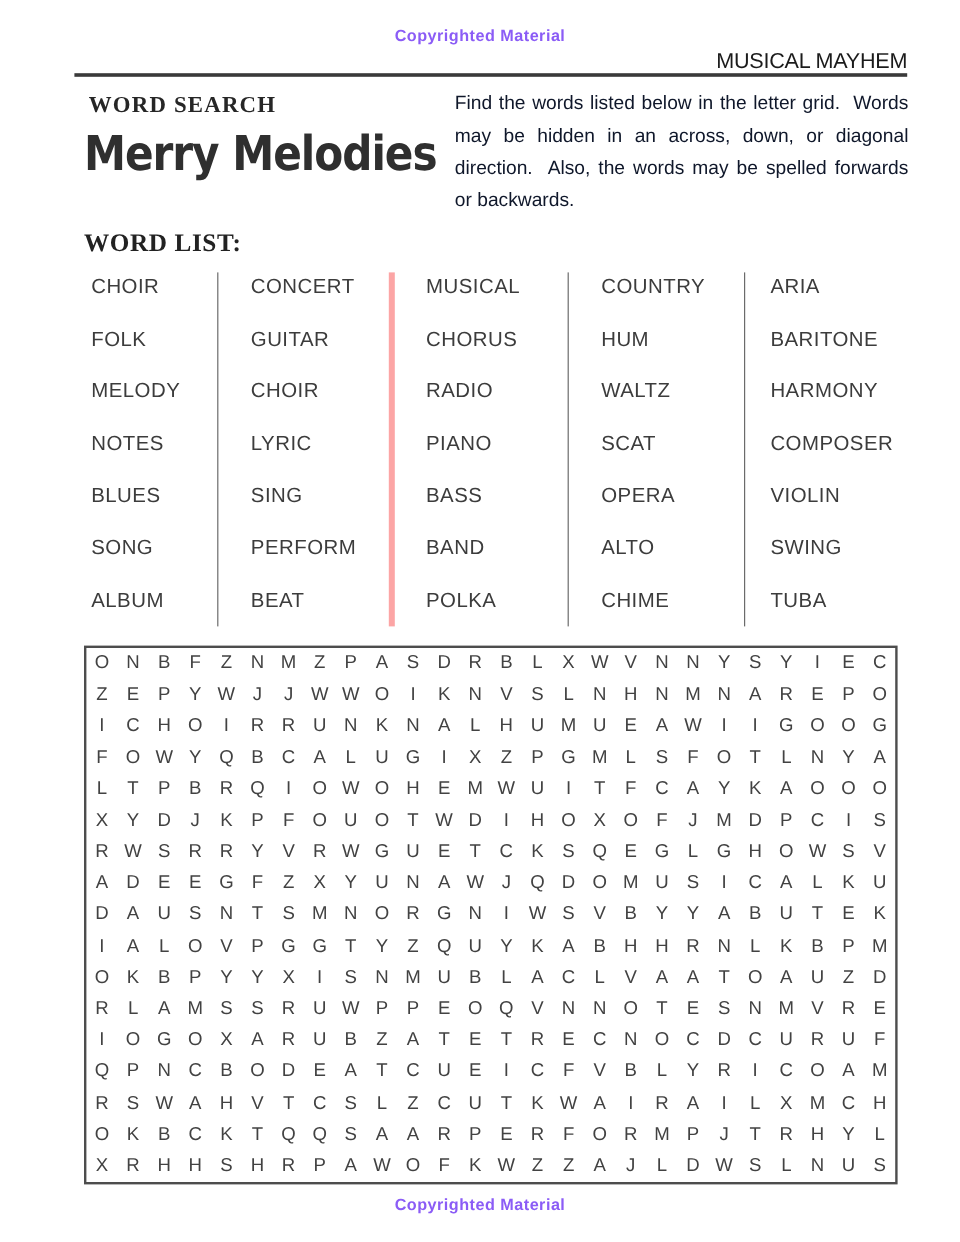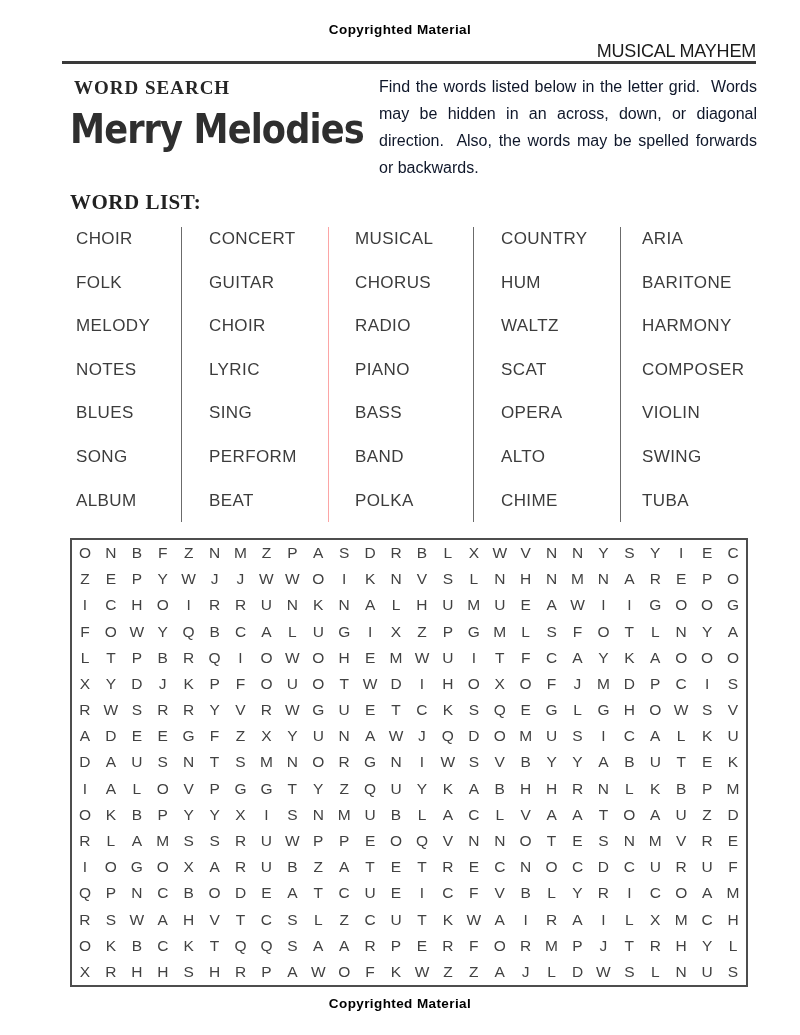--- a/index.html
+++ b/index.html
@@ -3,21 +3,21 @@
 <meta charset="utf-8">
 <style>
   * { margin:0; padding:0; box-sizing:border-box; }
   html,body { width:800px; height:1035px; background:#ffffff; overflow:hidden; }
   .page {
     position:relative; width:800px; height:1035px; background:#ffffff;
     font-family:"Liberation Sans", sans-serif; color:#2e2e2e;
   }
   .copyright {
     position:absolute; left:0; width:800px; text-align:center;
-    font-size:13.5px; font-weight:700; letter-spacing:.4px; color:#000000;
+    font-size:13.5px; font-weight:700; letter-spacing:.4px; color:#8b5cf6;
   }
   .copyright.top { top:22px; }
   .copyright.bottom { top:996px; }
   .book-title {
     position:absolute; top:41px; right:44px;
     font-size:18px; font-weight:400; letter-spacing:-.2px; color:#1b1b1b;
   }
   .header-rule {
     position:absolute; top:61px; left:62px; width:694px; height:3px;
     background:#3a3a3a;
@@ -42,21 +42,21 @@
     position:absolute; top:190px; left:70px;
     font-family:"Liberation Serif", serif; font-weight:700;
     font-size:21px; letter-spacing:.5px; color:#222222;
   }
   .wordlist {
     position:absolute; top:227px; left:70px; width:688px; height:295px;
     display:flex;
   }
   .word-col { height:295px; padding-top:2px; }
   .word-col:nth-child(1){ width:112px; padding-left:6px;  border-right:1px solid #6b6b6b; }
-  .word-col:nth-child(2){ width:147px; padding-left:27px; border-right:1px solid #fca5a5; }
+  .word-col:nth-child(2){ width:147px; padding-left:27px; border-right:5px solid #fca5a5; }
   .word-col:nth-child(3){ width:145px; padding-left:26px; border-right:1px solid #6b6b6b; }
   .word-col:nth-child(4){ width:147px; padding-left:27px; border-right:1px solid #6b6b6b; }
   .word-col:nth-child(5){ width:137px; padding-left:21px; }
   .word-item {
     height:43.6px; font-size:17px; letter-spacing:.4px; color:#3c3c3c;
     display:flex; align-items:flex-start;
   }
   .grid-box {
     position:absolute; top:538px; left:70px; width:678px; height:449px;
     border:2px solid #4d4d4d;

